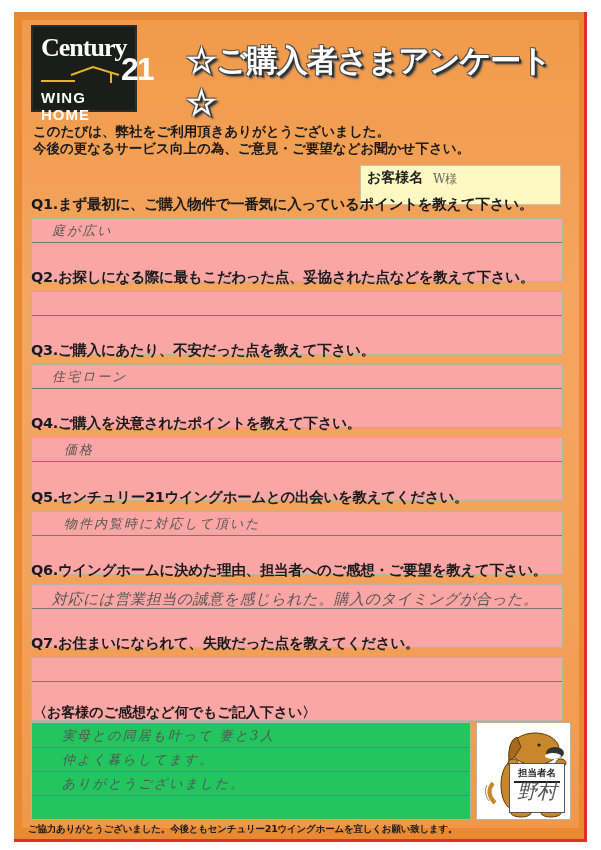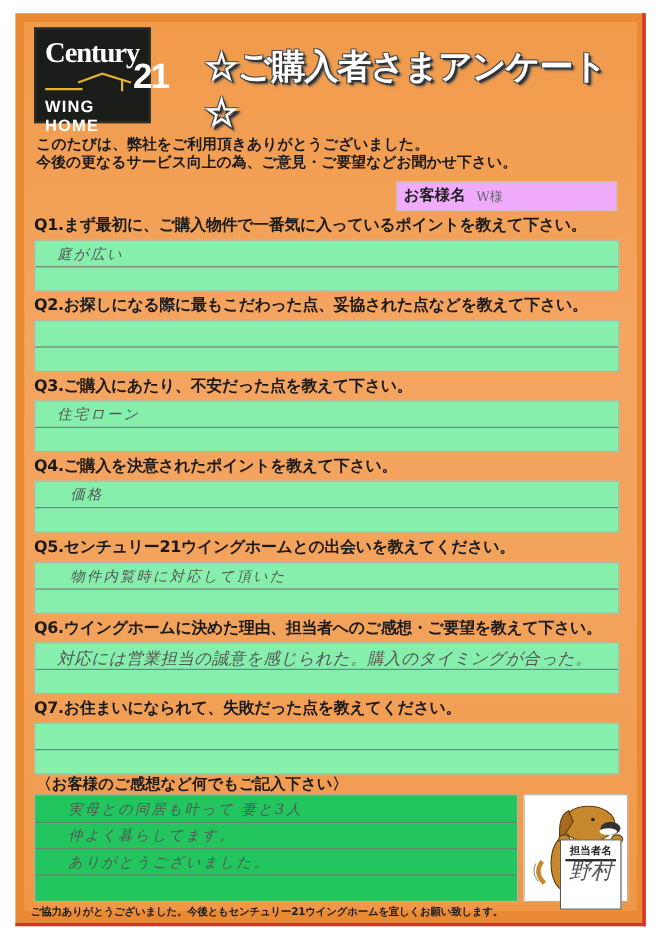--- a/index.html
+++ b/index.html
@@ -41,32 +41,32 @@
     position:absolute; left:186px; top:40px; width:380px; text-align:left;
     font-family:"Liberation Sans", sans-serif; font-size:31px; font-weight:bold;
     color:#ffffff; letter-spacing:-1px;
     text-shadow: 2px 2px 0 #333, -1px -1px 0 #555, 1px -1px 0 #555, -1px 1px 0 #555, 3px 3px 2px #555;
   }
   .intro {
     position:absolute; left:33px; top:123px; width:540px;
     font-size:13.5px; color:#1a1a1a; line-height:17px; font-weight:bold;
   }
   .namebox {
-    position:absolute; left:360px; top:165px; width:201px; height:27px; background:#f0abfc;
+    position:absolute; left:360px; top:165px; width:201px; height:40px; background:#fef9c3;
     border:1px solid #c9c0b0; box-sizing:border-box;
   }
   .namebox .label { position:absolute; left:6px; top:3px; font-size:14px; font-weight:bold; color:#222; }
   .namebox .value { position:absolute; left:72px; top:5px; font-size:12px; color:#666; font-family:"DejaVu Serif", serif; }
 
   .q { position:absolute; left:31px; width:540px; }
   .q .qlabel {
     font-size:14.5px; font-weight:bold; color:#1a1a1a; letter-spacing:-0.3px; white-space:nowrap;
   }
   .q .box {
-    position:relative; margin-top:4px; width:532px; height:47px; background:#86efac;
+    position:relative; margin-top:4px; width:532px; height:64px; background:#fca5a5;
     border:1px solid #b9b2a6; box-sizing:border-box;
   }
   .q .box .rule { position:absolute; left:0; right:0; top:23px; border-top:1.5px solid #777; }
   .q .box .ans {
     position:absolute; left:20px; top:3px; font-family:"DejaVu Serif", serif;
     font-size:13px; color:#555; font-style:italic; white-space:nowrap; letter-spacing:2px;
   }
 
   .free-label {
     position:absolute; left:33px; top:704px; font-size:14px; font-weight:bold; color:#1a1a1a;
@@ -79,21 +79,21 @@
   .free-box .line {
     position:absolute; left:30px; font-family:"DejaVu Serif", serif; font-size:13px;
     color:#555; font-style:italic; white-space:nowrap; letter-spacing:2px;
   }
 
   .mascot-box {
     position:absolute; left:476px; top:722px; width:95px; height:98px; background:#fff;
     border:1px solid #b9b2a6; box-sizing:border-box;
   }
   .sign {
-    position:absolute; left:32px; top:40px; width:56px; height:64px; background:#fff;
+    position:absolute; left:32px; top:40px; width:56px; height:50px; background:#fff;
     border:1px solid #555; box-sizing:border-box;
   }
   .sign .sign-label {
     position:absolute; left:0; right:0; top:3px; text-align:center; font-size:9.5px; font-weight:bold; color:#222;
     border-bottom:2px solid #222; padding-bottom:1px; margin:0 4px;
   }
   .sign .sign-name {
     position:absolute; left:0; right:0; top:14px; text-align:center; font-family:"DejaVu Serif", serif;
     font-size:20px; color:#555; font-style:italic;
   }

